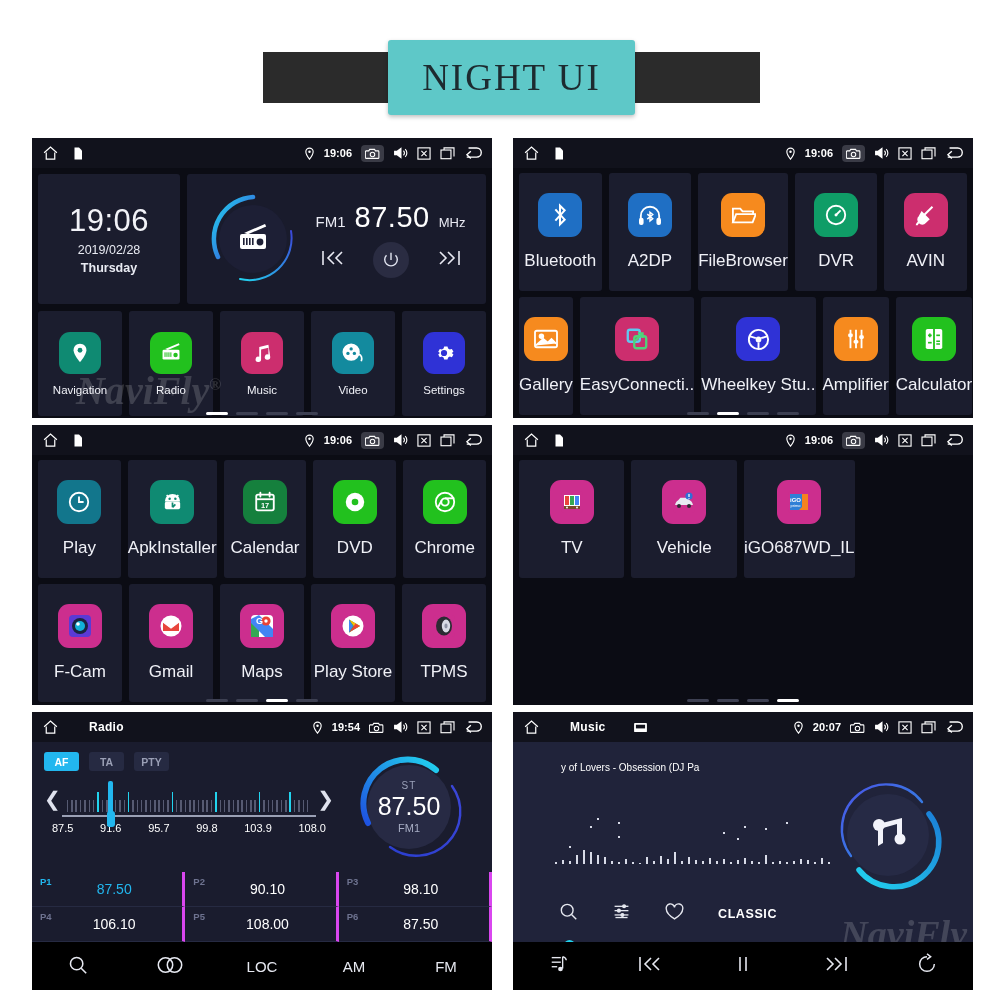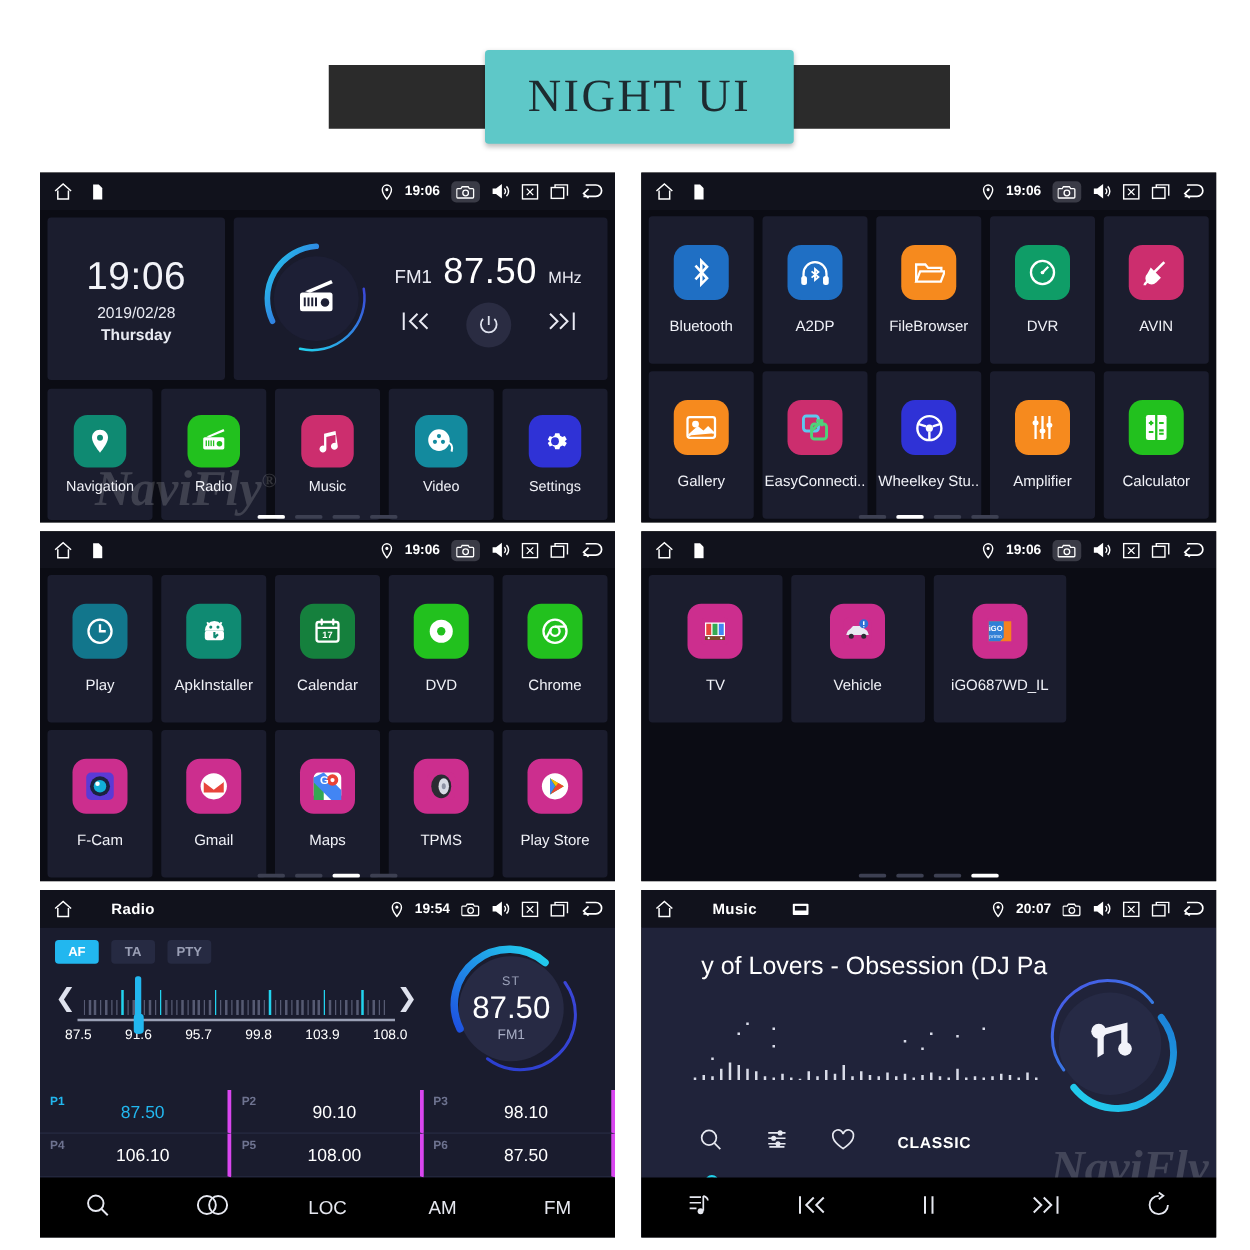--- a/index.html
+++ b/index.html
@@ -69,21 +69,21 @@
 
   
   .grid-body{ height:250px; background:#0b0c14; padding:5px 6px 0 6px; position:relative; }
   .grid-row{ display:flex; gap:7px; height:118px; }
   .grid-row + .grid-row{ margin-top:6px; }
   .grid-tile{ flex:1; background:#1b1d2e; border-radius:3px;
     display:flex; flex-direction:column; align-items:center; justify-content:center; gap:14px;}
   .grid-tile.blank{ background:transparent; }
   .grid-ico{ width:44px; height:44px; border-radius:11px;
     display:flex; align-items:center; justify-content:center;}
-  .grid-lbl{ font-size:12px; color:#f0f1f7; white-space:nowrap; }
+  .grid-lbl{ font-size:17px; color:#f0f1f7; white-space:nowrap; }
 
   
   .radio-body{ height:248px; background:#1a1c2e; position:relative; }
   .rdo-top{ height:130px; position:relative; }
   .rds-btns{ position:absolute; left:12px; top:10px; display:flex; gap:10px; }
   .rds{ width:35px; height:19px; border-radius:3px; background:#262a42; color:#9a9fb5;
     font-size:10.5px; font-weight:bold; display:flex; align-items:center; justify-content:center;}
   .rds.active{ background:#22b7ef; color:#fff; }
   .tuner{ position:absolute; left:12px; top:44px; width:290px; }
   .tuner-row{ display:flex; align-items:center; gap:6px; }
@@ -107,21 +107,21 @@
   .pval{ width:100%; text-align:center; padding-left:14px; font-size:14px; color:#ffffff; }
   .preset.active .pnum{ color:#22b7ef; }
   .preset.active .pval{ color:#22b7ef; }
   .radio-nav{ position:absolute; left:0; bottom:0; width:100%; height:48px; background:#000;
     display:flex; align-items:center; }
   .rn-item{ flex:1; text-align:center; color:#e6e8f0; font-size:15px;
     display:flex; align-items:center; justify-content:center;}
 
   
   .music-body{ height:248px; background:#20233a; position:relative; }
-  .track{ position:absolute; left:48px; top:20px; font-size:20px; color:#ffffff; white-space:nowrap;}
+  .track{ position:absolute; left:48px; top:20px; font-size:10px; color:#ffffff; white-space:nowrap;}
   .viz{ position:absolute; left:42px; top:58px; width:290px; height:64px; }
   .vizbar{ position:absolute; bottom:0; width:2px; background:#d8dbe8; }
   .vizdot{ position:absolute; width:2px; height:2px; background:#d8dbe8; }
   .m-tools{ position:absolute; left:46px; top:160px; display:flex; align-items:center; gap:34px; }
   .m-genre{ font-size:12.5px; color:#ffffff; font-weight:bold; letter-spacing:.6px;}
   .m-dial{ position:absolute; right:26px; top:34px; width:118px; height:118px; }
   .m-prog{ position:absolute; left:40px; top:202px; width:380px; height:3px; background:#4d5270; border-radius:2px;}
   .m-prog-fill{ position:absolute; left:0; top:0; height:3px; width:14px; background:#22d3ee; border-radius:2px;}
   .m-knob{ position:absolute; left:11px; top:-4px; width:11px; height:11px; border-radius:50%;
     background:#20233a; border:2.5px solid #22d3ee;}
@@ -666,39 +666,39 @@
               <circle cx="17" cy="8" r="4.6" fill="#ea4335"></circle>
               <circle cx="17" cy="8" r="1.7" fill="#fff"></circle>
               <text x="7" y="11" font-size="9" font-weight="bold" fill="#fff" font-family="Liberation Sans">G</text>
             </svg>
         </span>
         <span class="grid-lbl">Maps</span>
       </div>
       <div class="grid-tile">
         <span class="grid-ico" style="background:#cc2e8e">
           <svg width="26" height="26" viewBox="0 0 26 26">
-              <rect x="2" y="2" width="22" height="22" rx="4" fill="#cc2e8e"></rect>
-              <ellipse cx="13" cy="13" rx="8" ry="9.5" fill="#2b2b33"></ellipse>
-              <ellipse cx="15" cy="13" rx="4.2" ry="6.5" fill="#d8dbe5"></ellipse>
-              <ellipse cx="15" cy="13" rx="1.6" ry="2.4" fill="#8e93a5"></ellipse>
-            </svg>
-        </span>
-        <span class="grid-lbl">TPMS</span>
-      </div>
-      <div class="grid-tile">
-        <span class="grid-ico" style="background:#cc2e8e">
-          <svg width="26" height="26" viewBox="0 0 26 26">
               <circle cx="13" cy="13" r="10.5" fill="#fff"></circle>
               <path d="M9 6.5 L20 13 L9 19.5 Z" fill="#34a853"></path>
               <path d="M9 6.5 L20 13 L15.5 15.6 Z" fill="#fbbc04"></path>
               <path d="M9 19.5 L20 13 L15.5 10.4 Z" fill="#ea4335"></path>
               <path d="M9 6.5 L9 19.5 L13 13 Z" fill="#4285f4"></path>
             </svg>
         </span>
         <span class="grid-lbl">Play Store</span>
+      </div>
+      <div class="grid-tile">
+        <span class="grid-ico" style="background:#cc2e8e">
+          <svg width="26" height="26" viewBox="0 0 26 26">
+              <rect x="2" y="2" width="22" height="22" rx="4" fill="#cc2e8e"></rect>
+              <ellipse cx="13" cy="13" rx="8" ry="9.5" fill="#2b2b33"></ellipse>
+              <ellipse cx="15" cy="13" rx="4.2" ry="6.5" fill="#d8dbe5"></ellipse>
+              <ellipse cx="15" cy="13" rx="1.6" ry="2.4" fill="#8e93a5"></ellipse>
+            </svg>
+        </span>
+        <span class="grid-lbl">TPMS</span>
       </div>
     </div>
 
     <div class="dots">
       <span class="dot"></span>
       <span class="dot"></span>
       <span class="dot on"></span>
       <span class="dot"></span>
     </div>
   </div>

